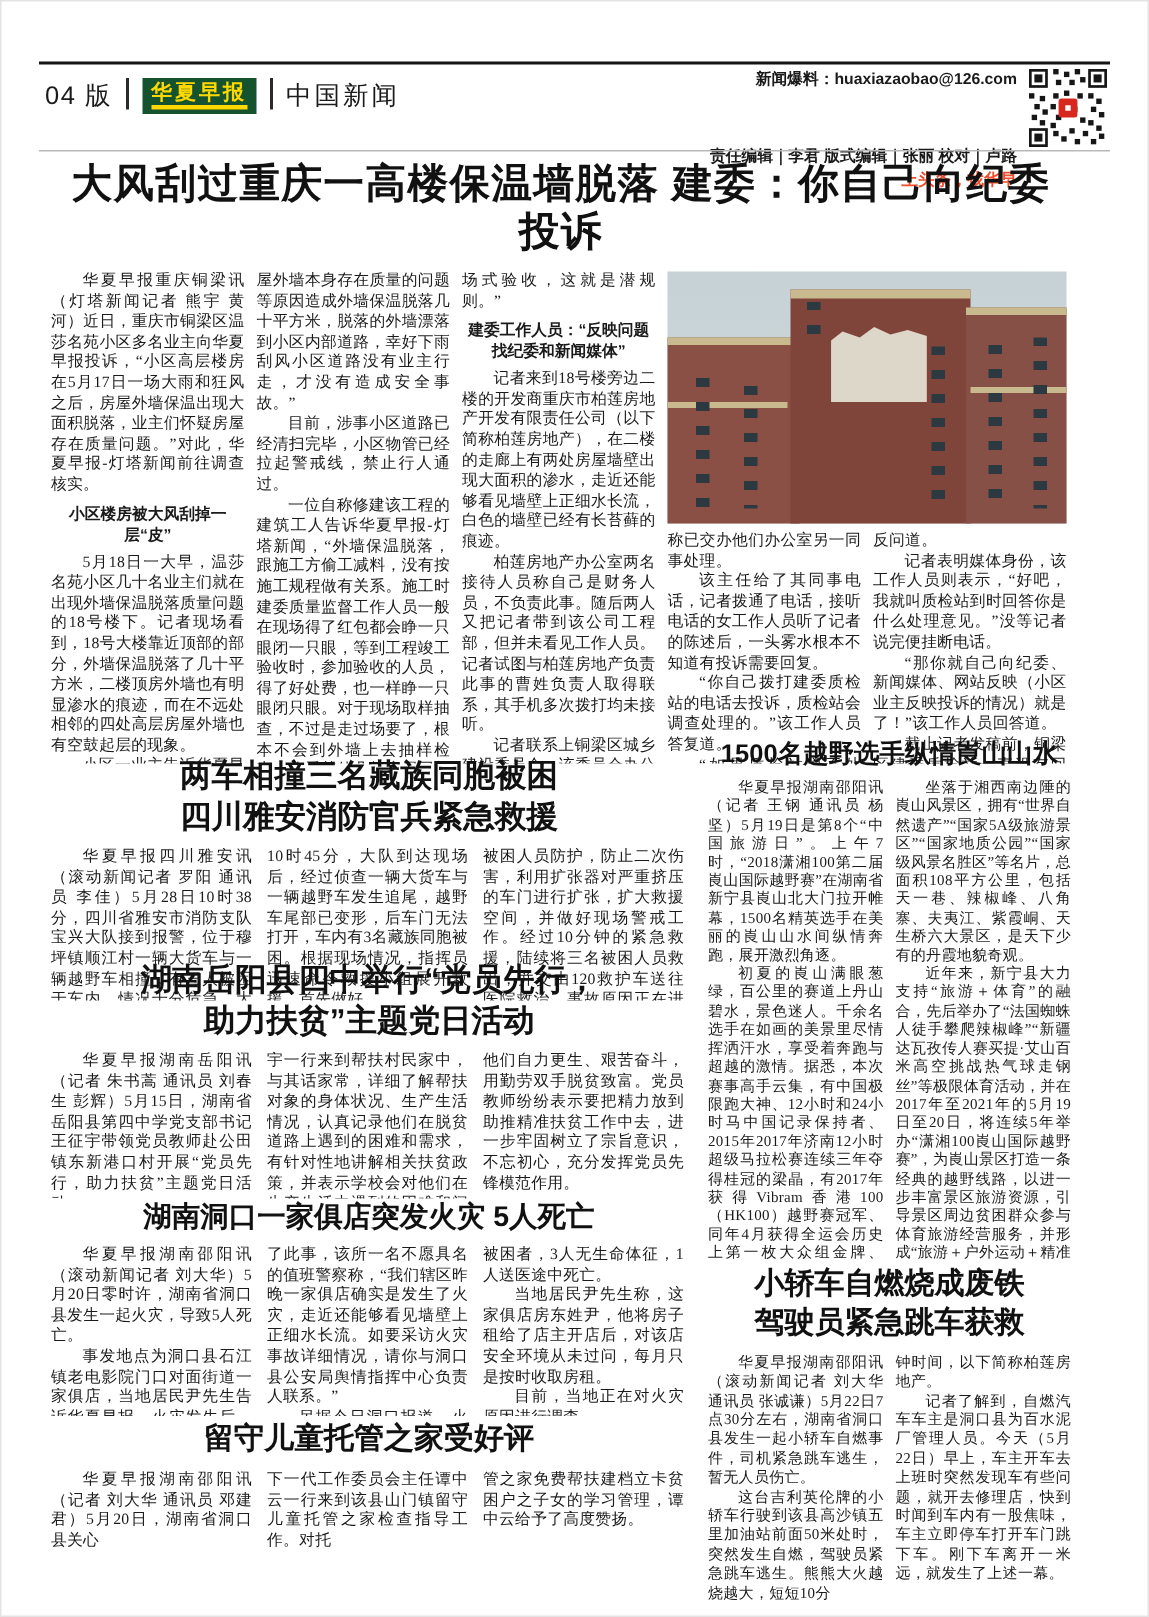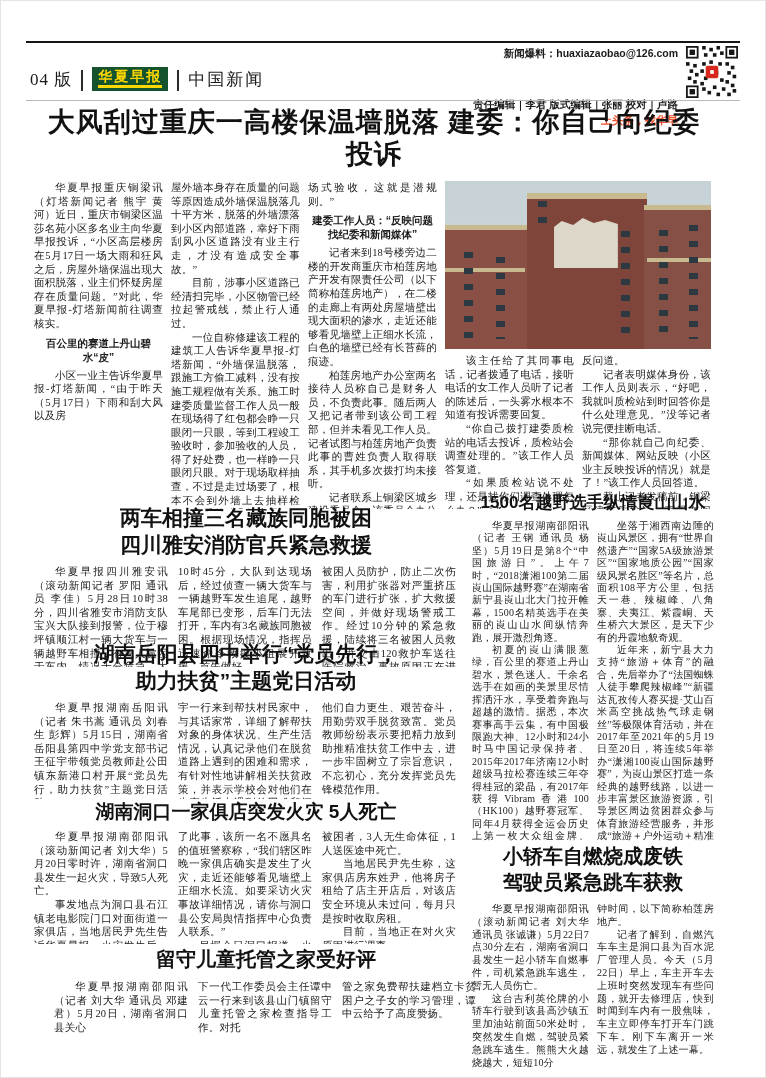--- a/index.html
+++ b/index.html
@@ -8,22 +8,22 @@
     position:relative; width:766px; height:1078px; margin:0 auto;
     background:#fff; overflow:hidden; color:#1a1a1a;
     font-family:"Liberation Serif","DejaVu Serif",serif;
     box-shadow:inset 0 0 0 1px #e4e4e4;
   }
   
   .topline { position:absolute; left:26px; right:26px; top:41px; height:2px; background:#151515; }
   .hairline { position:absolute; left:26px; right:26px; top:100px; height:1px; background:#b9b9b9; }
   .masthead { position:absolute; left:30px; right:28px; top:46px; height:52px;
     display:flex; justify-content:space-between; align-items:flex-start; }
-  .mh-left { display:flex; align-items:flex-end; margin-top:21px;
-    font-family:Liberation Serif, serif; }
+  .mh-left { display:flex; align-items:flex-start; margin-top:6px;
+    font-family:Liberation Sans, sans-serif; }
   .pagenum { font-size:17px; letter-spacing:1px; }
   .vbar { display:inline-block; width:2px; height:21px; background:#2a2a2a; margin:0 9px; }
   .logo { display:inline-block; background:#14532d; padding:2px 6px 3px; text-align:center; }
   .logo-text { display:block; color:#ffd800; font-weight:bold; font-size:14px; letter-spacing:2px; line-height:15px; }
   .logo-strip { display:block; height:3px; margin-top:1px; background:#ffd800; }
   .section { font-size:17px; letter-spacing:2px; }
   .mh-right { display:flex; align-items:flex-start; gap:8px; }
   .mh-lines { text-align:right; font-family:"Liberation Sans","DejaVu Sans",sans-serif; }
   .tipline { font-size:10.5px; font-weight:bold; line-height:15px; }
   .staff { font-size:10.5px; font-weight:bold; line-height:15px;margin-top:36px; }
@@ -76,21 +76,21 @@
   #secB .cols { margin-top:7px; gap:10px; height:102px; }
   #secB .col { width:134px; }
   #secD { top:640px; left:34px; width:424px; }
   #secD .h2 { font-size:21px; line-height:27px; }
   #secD .cols { margin-top:7px; gap:10px; height:98px; }
   #secD .col { width:134px; }
   #secE { top:799px; left:34px; width:424px; }
   #secE .h2 { font-size:19px; line-height:25px; }
   #secE .cols { margin-top:6px; gap:10px; height:114px; }
   #secE .col { width:134px; }
-  #secG { top:946px; left:34px; width:424px;margin-left:20px; }
+  #secG { top:946px; left:34px; width:424px; }
   #secG .h2 { font-size:20px; line-height:26px; }
   #secG .cols { margin-top:8px; gap:10px; height:84px; }
   #secG .col { width:134px; }
   
   #secC { top:492px; left:472px; width:242px; }
   #secC .h2 { font-size:17px; line-height:22px; }
   #secC .cols { margin-top:6px; gap:8px; height:322px; }
   #secC .col { width:117px; }
   #secC .p { font-size:10px; line-height:12.4px; }
   #secF { top:843px; left:472px; width:242px; }
@@ -177,21 +177,22 @@
       </svg>
     </div>
   </div>
   <div class="hairline"></div>
 
   <section id="secA">
     <div class="h1">大风刮过重庆一高楼保温墙脱落 建委：你自己向纪委投诉</div>
     <div class="a1-body">
       <div class="col a1col">
         <p class="p">华夏早报重庆铜梁讯（灯塔新闻记者 熊宇 黄河）近日，重庆市铜梁区温莎名苑小区多名业主向华夏早报投诉，“小区高层楼房在5月17日一场大雨和狂风之后，房屋外墙保温出现大面积脱落，业主们怀疑房屋存在质量问题。”对此，华夏早报-灯塔新闻前往调查核实。</p>
-        <p class="subhead">百公里的赛道上丹山碧水“皮”</p>
+        <p class="subhead">小区楼房被大风刮掉一层“皮”</p>
+        <p class="p">5月18日一大早，温莎名苑小区几十名业主们就在出现外墙保温脱落质量问题的18号楼下。记者现场看到，18号大楼靠近顶部的部分，外墙保温脱落了几十平方米，二楼顶房外墙也有明显渗水的痕迹，而在不远处相邻的四处高层房屋外墙也有空鼓起层的现象。</p>
         <p class="p">小区一业主告诉华夏早报-灯塔新闻，“由于昨天（5月17日）下雨和刮大风以及房</p>
       </div>
       <div class="col a1col">
         <p class="p noind">屋外墙本身存在质量的问题等原因造成外墙保温脱落几十平方米，脱落的外墙漂落到小区内部道路，幸好下雨刮风小区道路没有业主行走，才没有造成安全事故。”</p>
         <p class="p">目前，涉事小区道路已经清扫完毕，小区物管已经拉起警戒线，禁止行人通过。</p>
         <p class="p">一位自称修建该工程的建筑工人告诉华夏早报-灯塔新闻，“外墙保温脱落，跟施工方偷工减料，没有按施工规程做有关系。施工时建委质量监督工作人员一般在现场得了红包都会睁一只眼闭一只眼，等到工程竣工验收时，参加验收的人员，得了好处费，也一样睁一只眼闭只眼。对于现场取样抽查，不过是走过场要了，根本不会到外墙上去抽样检查。你看其他几栋房屋同样也出现了空鼓、面临脱落，质检人员验收时根本没有去抽检那些摸不到不好去的地方，只要得到红包都会做做样子，走过</p>
       </div>
       <div class="col a1col">
         <p class="p noind">场式验收，这就是潜规则。”</p>
         <p class="subhead">建委工作人员：“反映问题找纪委和新闻媒体”</p>
@@ -209,20 +210,21 @@
           <div class="band band2"></div>
           <div class="winstrip ws1"></div>
           <div class="winstrip ws2"></div>
           <div class="winstrip ws3"></div>
           <div class="winstrip ws4"></div>
           <div class="winstrip ws5"></div>
           <div class="winstrip ws6"></div>
         </div>
         <div class="a1-sub">
           <div class="col a1col">
+            <p class="p noind">称已交办他们办公室另一同事处理。</p>
             <p class="p">该主任给了其同事电话，记者拨通了电话，接听电话的女工作人员听了记者的陈述后，一头雾水根本不知道有投诉需要回复。</p>
             <p class="p">“你自己拨打建委质检站的电话去投诉，质检站会调查处理的。”该工作人员答复道。</p>
             <p class="p">“如果质检站说不处理，还是找你们调查处理怎么办？”记者</p>
           </div>
           <div class="col a1col">
             <p class="p noind">反问道。</p>
             <p class="p">记者表明媒体身份，该工作人员则表示，“好吧，我就叫质检站到时回答你是什么处理意见。”没等记者说完便挂断电话。</p>
             <p class="p">“那你就自己向纪委、新闻媒体、网站反映（小区业主反映投诉的情况）就是了！”该工作人员回答道。</p>
             <p class="p">截止记者发稿前，铜梁区建委质检站一直没有回复。</p>
           </div>

